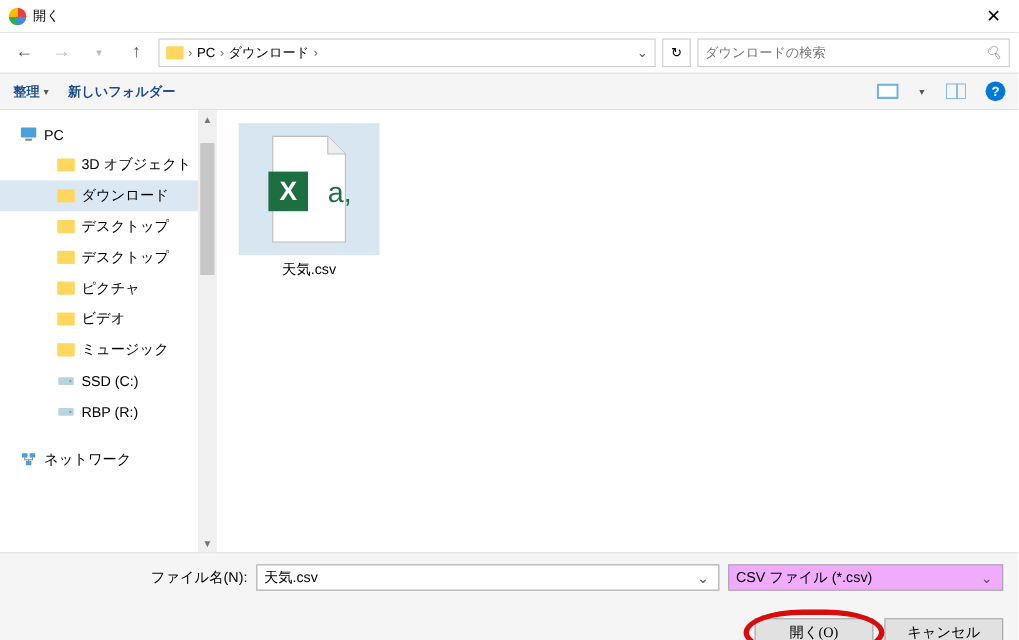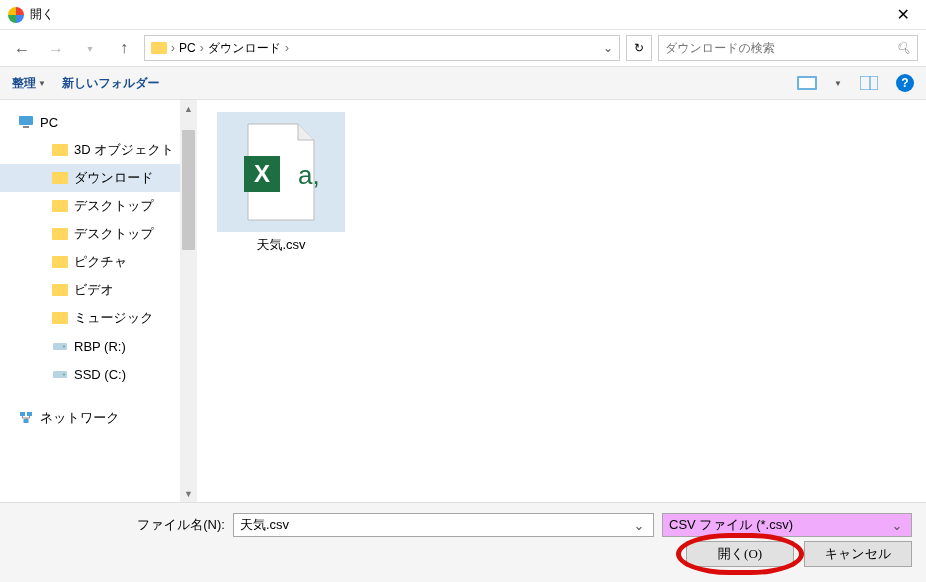--- a/index.html
+++ b/index.html
@@ -11,21 +11,21 @@
     .titlebar-close { font-size: 16px; padding: 4px 8px; cursor: pointer; }
     
     .navbar { height: 36px; display: flex; align-items: center; padding: 4px 8px; gap: 6px; }
     .nav-btn { width: 28px; height: 28px; display: flex; align-items: center; justify-content: center; color: #555; cursor: pointer; font-size: 16px; }
     .nav-btn.disabled { color: #bbb; }
     .addr { flex: 1; height: 26px; border: 1px solid #ccc; display: flex; align-items: center; padding: 0 6px; gap: 4px; font-size: 12px; }
     .addr .folder-mini { width: 16px; height: 12px; background: #ffd75e; border-radius: 1px; display: inline-block; }
     .addr .chev { color: #777; }
     .addr .drop { margin-left: auto; color: #555; }
     .refresh-btn { width: 26px; height: 26px; border: 1px solid #ccc; display: flex; align-items: center; justify-content: center; cursor: pointer; }
-    .search { width: 260px; height: 26px; border: 1px solid #ccc; display: flex; align-items: center; padding: 0 6px; color: #888; }
+    .search { width: 284px; height: 26px; border: 1px solid #ccc; display: flex; align-items: center; padding: 0 6px; color: #888; }
     .search input { border: none; outline: none; flex: 1; font-size: 12px; background: transparent; }
     .search-icon { font-style: italic; color: #888; }
     
     .toolbar { height: 34px; background: #f5f5f5; border-top: 1px solid #e0e0e0; border-bottom: 1px solid #e0e0e0; display: flex; align-items: center; padding: 0 12px; gap: 16px; }
     .toolbar-item { color: #1a4d8f; cursor: pointer; display: flex; align-items: center; gap: 2px; font-weight: bold; }
     .toolbar-item .drop-sm { font-size: 8px; color: #555; }
     .toolbar-spacer { flex: 1; }
     .view-icon { width: 22px; height: 18px; display: flex; align-items: center; justify-content: center; cursor: pointer; }
     .help-icon { width: 18px; height: 18px; border-radius: 50%; background: #0078d7; color: #fff; display: flex; align-items: center; justify-content: center; font-weight: bold; font-size: 12px; cursor: pointer; }
     
@@ -45,21 +45,21 @@
     .vscroll .arr.up { top: 0; }
     .vscroll .arr.down { bottom: 0; }
     
     .files { flex: 1; padding: 12px 20px; display: flex; align-items: flex-start; gap: 20px; }
     .file-card { width: 128px; text-align: center; cursor: pointer; }
     .file-card.sel .thumb-wrap { background: #d8e6f2; }
     .thumb-wrap { width: 128px; height: 120px; display: flex; align-items: center; justify-content: center; }
     .file-name { margin-top: 4px; font-size: 13px; }
     
     .bottombar { height: 80px; background: #f5f5f5; border-top: 1px solid #e0e0e0; padding: 10px 14px; }
-    .row1 { display: flex; align-items: center; gap: 8px; margin-bottom: 4px; }
+    .row1 { display: flex; align-items: center; gap: 8px; margin-bottom: 25px; }
     .fn-label { font-size: 13px; }
     .fn-input { flex: 1; height: 24px; border: 1px solid #a6a6a6; padding: 0 6px 0 6px; font-size: 13px; display: flex; align-items: center; background: #fff; }
     .fn-input input { border: none; outline: none; flex: 1; font-size: 13px; }
     .fn-drop { width: 16px; text-align: center; color: #555; }
     .filter { width: 250px; height: 24px; border: 1px solid #a6a6a6; padding: 0 6px; font-size: 13px; display: flex; align-items: center; background: #f0abfc; }
     .filter span:first-child { flex: 1; }
     .row2 { display: flex; justify-content: flex-end; gap: 10px; align-items: center; }
     .btn { width: 108px; height: 26px; border: 1px solid #a6a6a6; background: #e1e1e1; font-size: 13px; cursor: pointer; display: flex; align-items: center; justify-content: center; }
     .btn-open-wrap { position: relative; font-family: Liberation Serif, serif; }
     .red-ring { position: absolute; top: -8px; left: -10px; right: -10px; bottom: -8px; border: 5px solid #d90b0b; border-radius: 50% / 60%; pointer-events: none; }
@@ -158,30 +158,30 @@
         <span class="ticon folder"></span>
         <span>ミュージック</span>
       </div>
     <div class="tree-item level2">
       <span class="ticon drive">
           <svg viewBox="0 0 16 16">
             <rect x="1" y="5" width="14" height="7" fill="#b8d4e3" rx="1"></rect>
             <circle cx="12" cy="8.5" r="1" fill="#5aa"></circle>
           </svg>
         </span>
-      <span>RBP (R:)</span>
+      <span>SSD (C:)</span>
     </div>
     <div class="tree-item level2">
       <span class="ticon drive">
           <svg viewBox="0 0 16 16">
             <rect x="1" y="5" width="14" height="7" fill="#b8d4e3" rx="1"></rect>
             <circle cx="12" cy="8.5" r="1" fill="#5aa"></circle>
           </svg>
         </span>
-      <span>SSD (C:)</span>
+      <span>RBP (R:)</span>
     </div>
     <div class="tree-item space-top">
       <span class="ticon net">
           <svg viewBox="0 0 16 16">
             <rect x="2" y="2" width="5" height="4" fill="#4aa0d8"></rect>
             <rect x="9" y="2" width="5" height="4" fill="#4aa0d8"></rect>
             <rect x="5.5" y="9" width="5" height="4" fill="#4aa0d8"></rect>
             <path d="M4.5 6 v2 h7 v-2 M8 8 v1" stroke="#888" fill="none"></path>
           </svg>
         </span>

